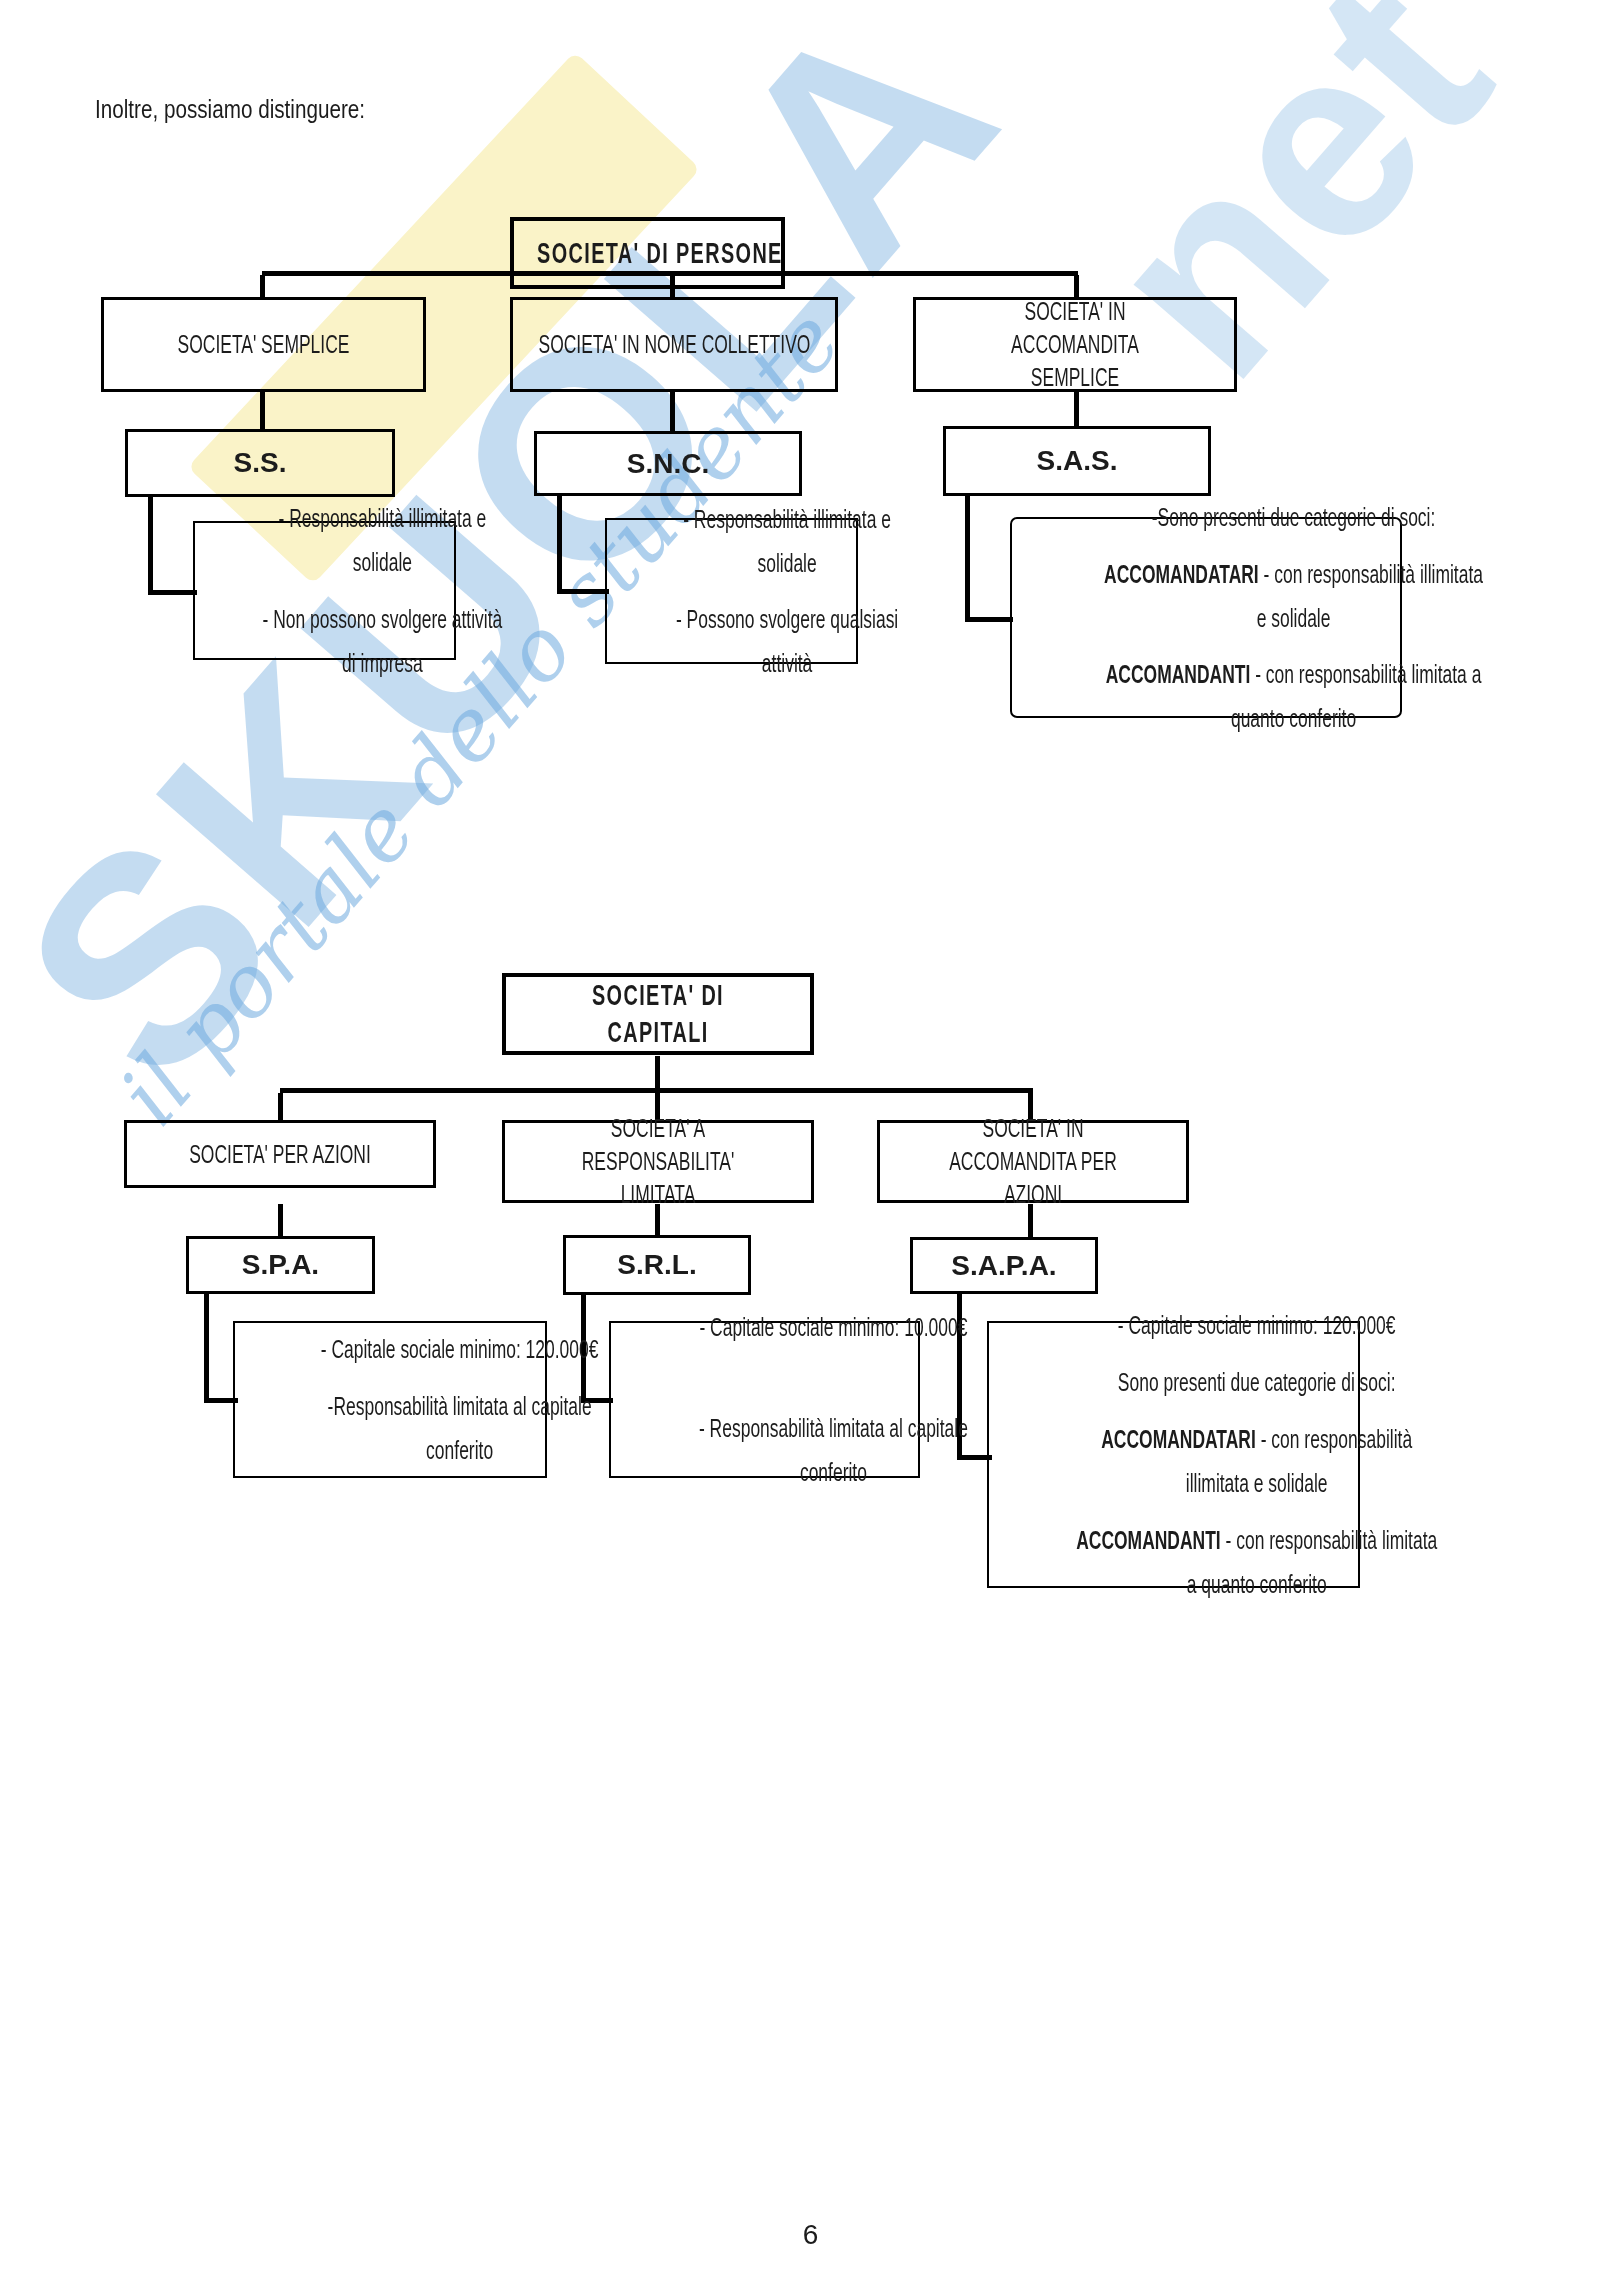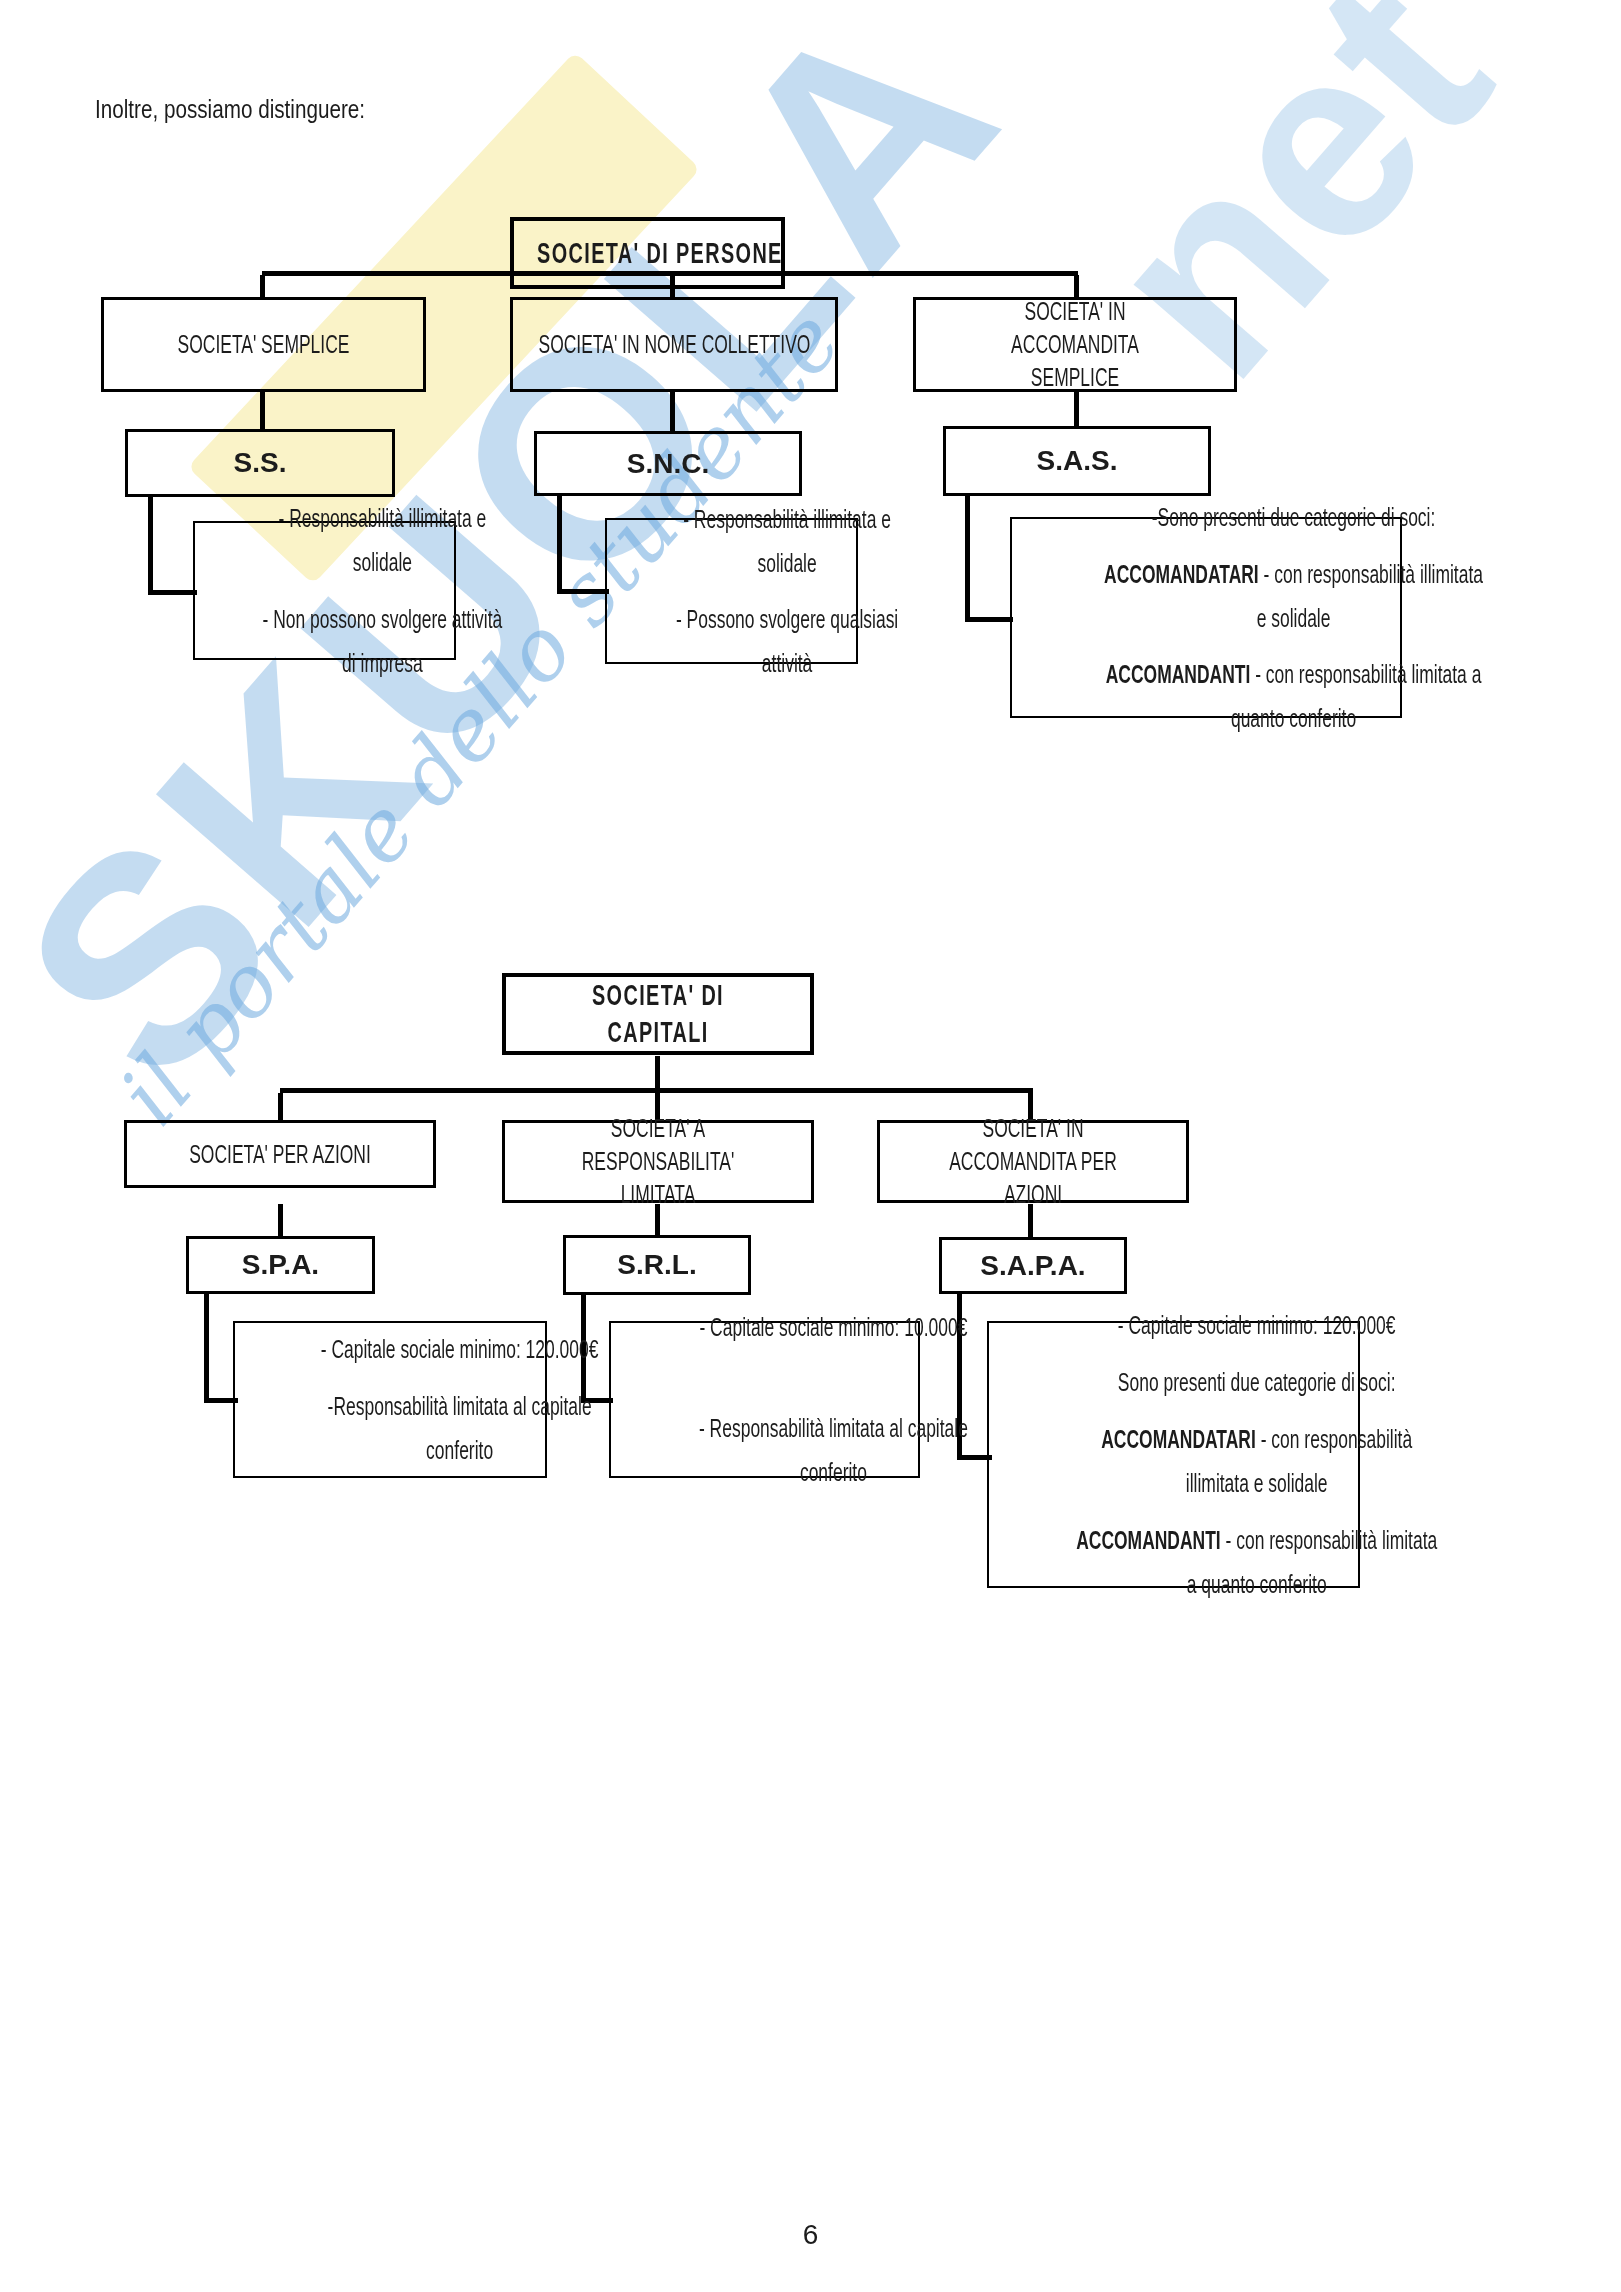--- a/index.html
+++ b/index.html
@@ -97,21 +97,21 @@
   <div class="ln" style="left:965px;top:617px;width:48px;height:4.9px;"></div>
 
   <div class="box detail" style="left:193px;top:521px;width:263px;height:139px;">
     <p><span class="sq">- Responsabilità illimitata e solidale</span></p>
     <p><span class="sq">- Non possono svolgere attività di impresa</span></p>
   </div>
   <div class="box detail" style="left:605px;top:518px;width:253px;height:146px;">
     <p><span class="sq">- Responsabilità illimitata e solidale</span></p>
     <p><span class="sq">- Possono svolgere qualsiasi attività</span></p>
   </div>
-  <div class="box detail" style="left:1010px;top:517px;width:392px;height:201px;">
+  <div class="box detail" style="left:1010px;top:517px;width:392px;height:201px;border-radius:7px;">
     <p><span class="sq">-Sono presenti due categorie di soci:</span></p>
     <p><span class="sq"><span class="b">ACCOMANDATARI</span><span> - con responsabilità illimitata e solidale</span></span></p>
     <p><span class="sq"><span class="b">ACCOMANDANTI</span><span> - con responsabilità limitata a quanto conferito</span></span></p>
   </div>
 
   <div class="box root" style="left:502px;top:973px;width:312px;height:82px;">
     <span class="sq">SOCIETA' DI CAPITALI</span>
   </div>
 
   <div class="ln" style="left:655px;top:1056px;width:4.9px;height:35px;"></div>
@@ -133,21 +133,21 @@
   <div class="ln" style="left:278px;top:1204px;width:4.9px;height:32px;"></div>
   <div class="ln" style="left:655px;top:1204px;width:4.9px;height:31px;"></div>
   <div class="ln" style="left:1028px;top:1204px;width:4.9px;height:33px;"></div>
 
   <div class="box acro" style="left:186px;top:1236px;width:189px;height:58px;">
     <span>S.P.A.</span>
   </div>
   <div class="box acro" style="left:563px;top:1235px;width:188px;height:60px;">
     <span>S.R.L.</span>
   </div>
-  <div class="box acro" style="left:939px;top:1237px;width:188px;height:57px;align-items:center;">
+  <div class="box acro" style="left:910px;top:1237px;width:188px;height:57px;align-items:center;">
     <span>S.A.P.A.</span>
   </div>
 
   <div class="ln" style="left:204px;top:1294px;width:4.9px;height:109px;"></div>
   <div class="ln" style="left:204px;top:1398px;width:34px;height:4.9px;"></div>
   <div class="ln" style="left:581px;top:1295px;width:4.9px;height:108px;"></div>
   <div class="ln" style="left:581px;top:1398px;width:32px;height:4.9px;"></div>
   <div class="ln" style="left:957px;top:1294px;width:4.9px;height:166px;"></div>
   <div class="ln" style="left:957px;top:1455px;width:35px;height:4.9px;"></div>
 

